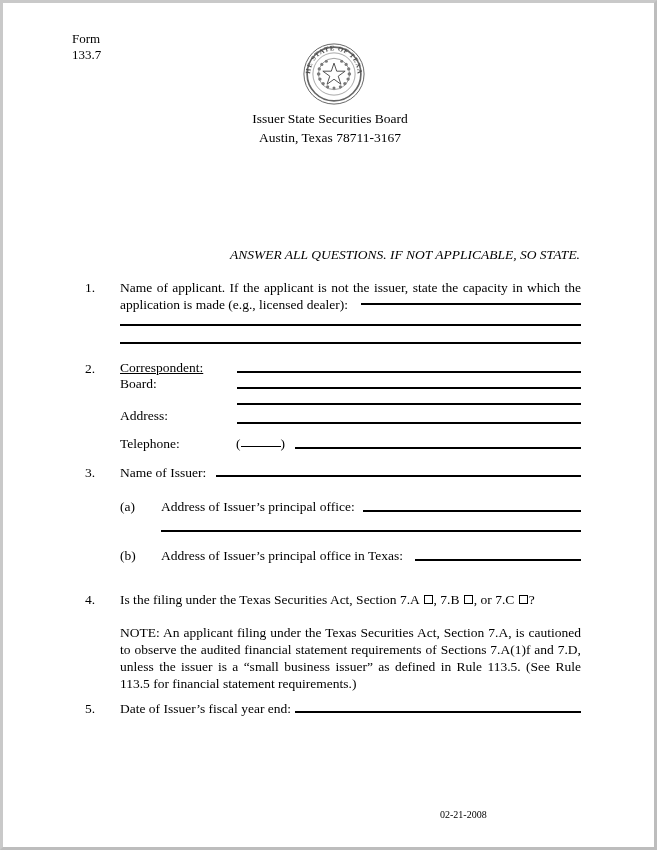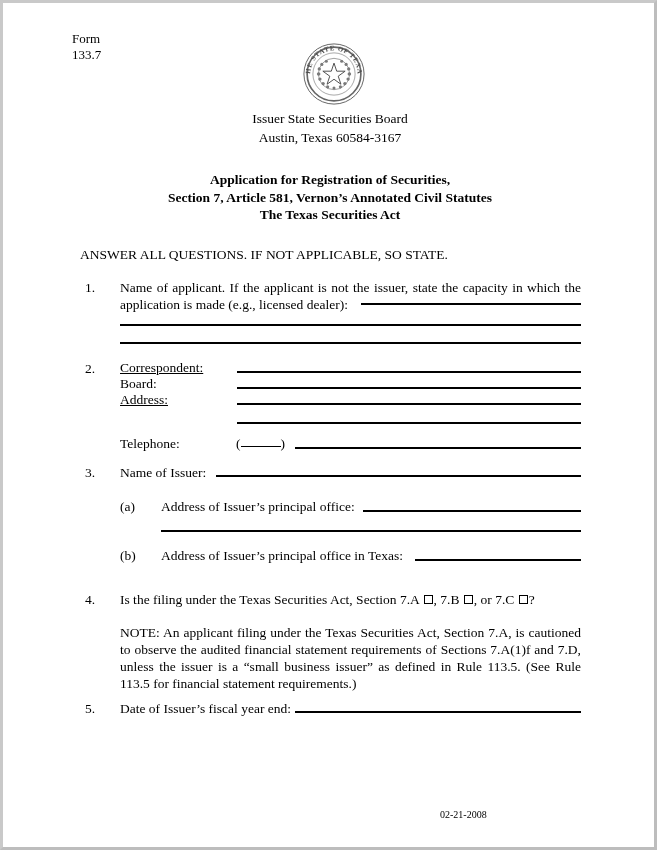--- a/index.html
+++ b/index.html
@@ -70,22 +70,23 @@
     text-align: center;
     font-size: 13.5px;
     line-height: 17.5px;
     font-weight: bold;
   }
   .instruction {
     position: absolute;
     left: 77px;
     top: 244px;
     width: 500px;
-    text-align: left;
-    font-size: 13.5px;
+    text-align: right;
+    font-size: 13.5px;
+    font-style: italic;
   }
 
   
   .q {
     position: absolute;
     font-size: 13.5px;
     line-height: 17px;
   }
   .q-num {
     position: absolute;
@@ -210,45 +211,40 @@
         <circle cx="62" cy="30" r="2.4"></circle>
             <circle cx="38" cy="30" r="2.4"></circle>
         <circle cx="31" cy="35" r="2.5"></circle>
       </g>
       <polygon points="50,33 54.2,45.6 67.4,45.6 56.6,53.4 60.8,66 50,58.2 39.2,66 43.4,53.4 32.6,45.6 45.8,45.6" fill="#ffffff" stroke="#4a4a4a" stroke-width="1.5"></polygon>
     </svg>
   </div>
 
   <div class="hdr-addr">
     <div>Issuer State Securities Board</div>
-    <div>Austin, Texas 60584-3167</div>
-  </div>
-
-  <div class="hdr-title">
-    <div>Application for Registration of Securities,</div>
-    <div>Section 7, Article 581, Vernon’s Annotated Civil Statutes</div>
-    <div>The Texas Securities Act</div>
-  </div>
+    <div>Austin, Texas 78711-3167</div>
+  </div>
+
 
   <div class="instruction">ANSWER ALL QUESTIONS.  IF NOT APPLICABLE, SO STATE.</div>
 
   <div class="q" style="left:82px; top:276px; width:496px;">
     <span class="q-num">1.</span>
     <div class="q-body justify">Name of applicant.  If the applicant is not the issuer, state the capacity in which the application is made (e.g., licensed dealer):</div>
   </div>
   <div class="rule" style="left:358px; top:300px; width:220px;"></div>
   <div class="rule" style="left:117px; top:321px; width:461px;"></div>
   <div class="rule" style="left:117px; top:339px; width:461px;"></div>
 
   <div class="q" style="left:82px; top:357px; width:496px;">
     <span class="q-num">2.</span>
   </div>
   <div class="lbl" style="left:117px; top:357px;text-decoration:underline;">Correspondent:</div>
   <div class="lbl" style="left:117px; top:373px;">Board:</div>
-  <div class="lbl" style="left:117px; top:389px;text-decoration:underline;">Address:</div>
+  <div class="lbl" style="left:117px; top:405px;">Address:</div>
   <div class="lbl" style="left:117px; top:433px;">Telephone:</div>
 
   <div class="rule" style="left:234px; top:368px; width:344px;"></div>
   <div class="rule" style="left:234px; top:384px; width:344px;"></div>
   <div class="rule" style="left:234px; top:400px; width:344px;"></div>
   <div class="rule" style="left:234px; top:419px; width:344px;"></div>
 
   <div class="paren" style="left:233px; top:433px;">
     <span>(</span><span class="gap"></span><span>)</span>
   </div>

